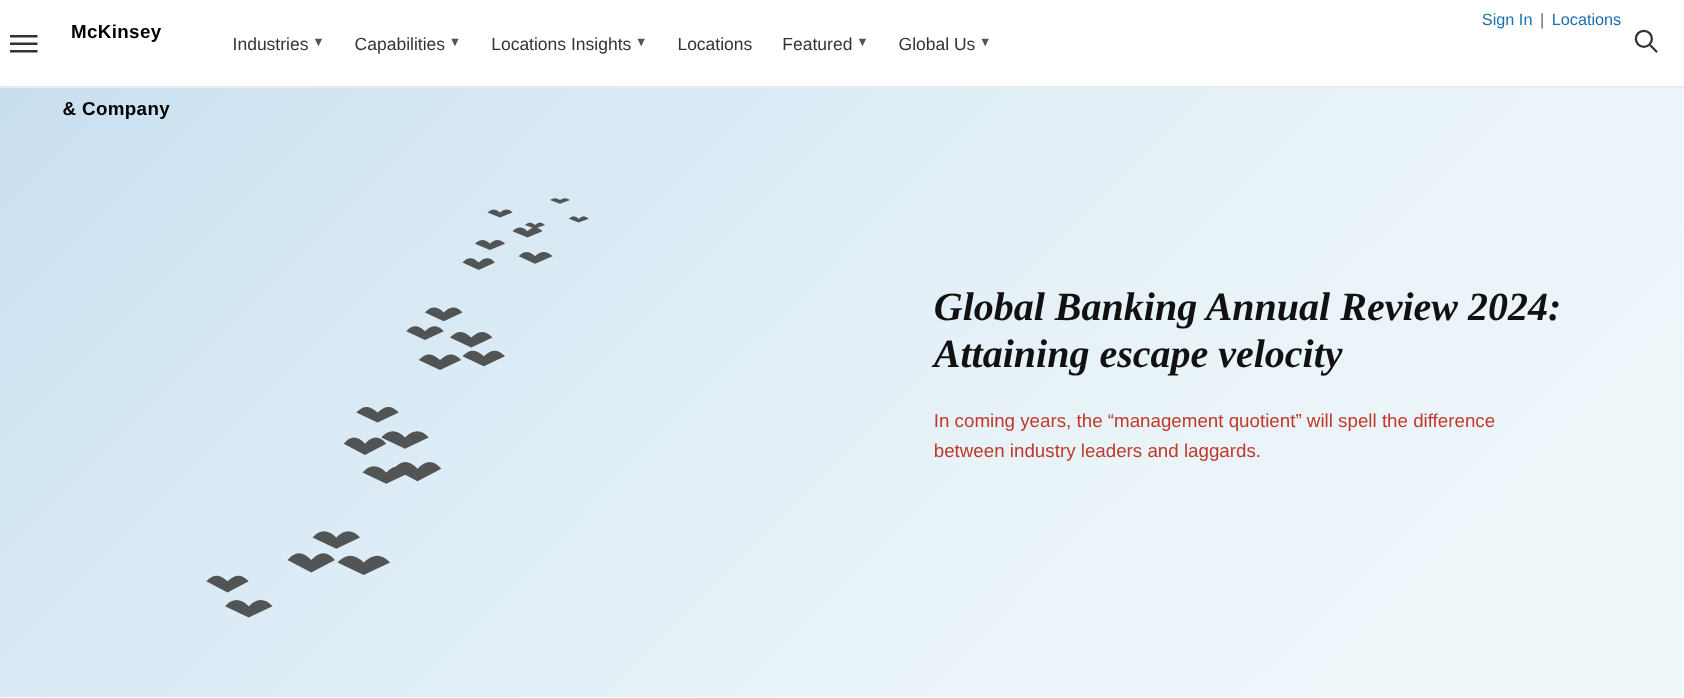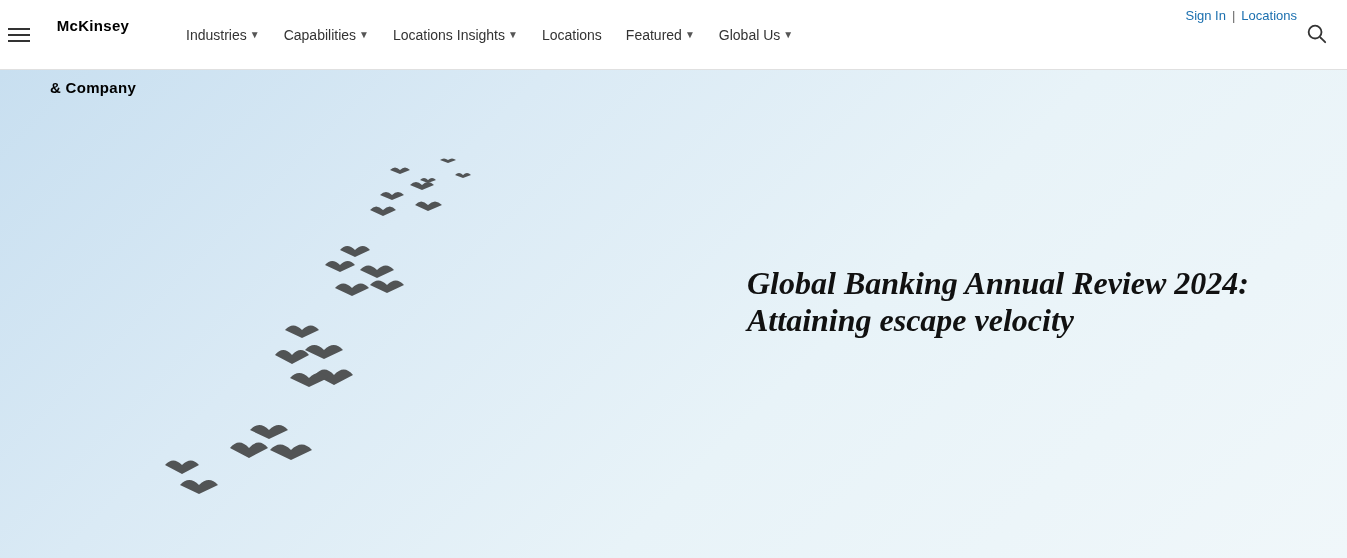--- a/index.html
+++ b/index.html
@@ -272,15 +272,16 @@
 
         <path d="M340 30 Q344 27 348 30 Q352 27 356 30 L348 33 Z"></path>
         <path d="M355 45 Q359 41 363 45 Q367 41 371 45 L363 48 Z"></path>
         <path d="M320 50 Q324 46 328 50 Q332 46 336 50 L328 53 Z"></path>
       </g>
     </svg>
   </div>
 
   <div class="hero-content">
     <h1 class="hero-title">Global Banking Annual Review 2024: Attaining escape velocity</h1>
+    <p class="hero-subtitle">In coming years, the “management quotient” will spell the difference between industry leaders and laggards.</p>
   </div>
 
 </section>
 
 </body></html>

